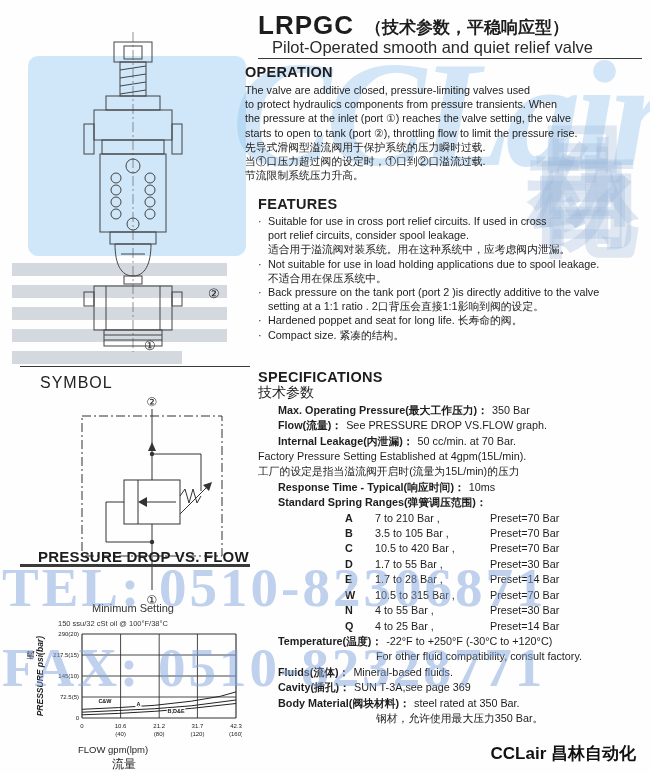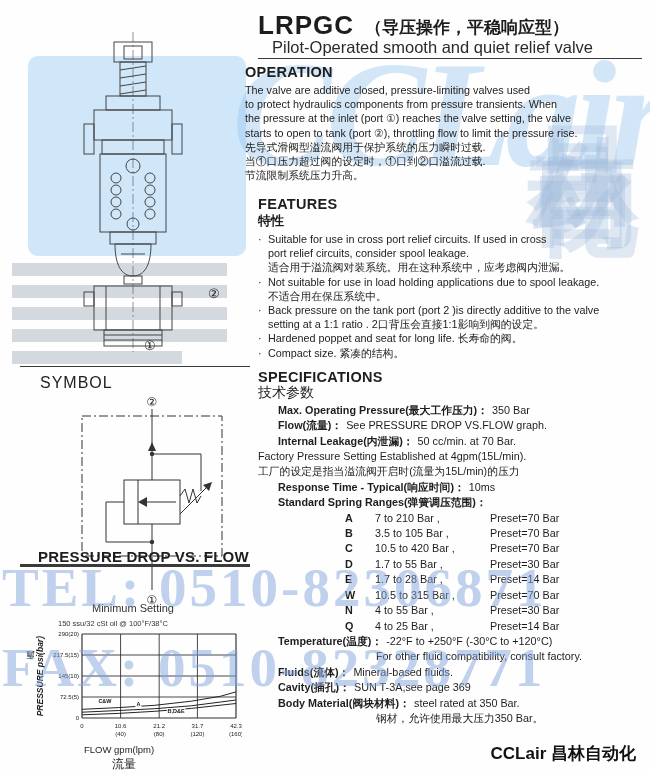--- a/index.html
+++ b/index.html
@@ -43,21 +43,21 @@
   .ind1{padding-left:118px;}
   
   #chart-title{left:38px;top:548px;font-size:15px;font-weight:bold;letter-spacing:.2px;z-index:1;}
   #chart-sub1{left:92px;top:602px;font-size:11px;color:#333;z-index:1;}
   #chart-sub2{left:58px;top:619px;font-size:7.5px;color:#333;z-index:1;}
   #chart-wrap{left:24px;top:630px;width:230px;height:140px;z-index:1;}
   .vtext{writing-mode:vertical-rl;transform:rotate(180deg);}
   #ylab-cn{position:absolute;left:0px;top:36px;font-size:8.5px;}
   #ylab{position:absolute;left:11px;top:6px;font-size:8.5px;font-weight:bold;font-style:italic;}
   #plot{position:absolute;left:26px;top:0;}
-  #xlab{position:absolute;left:60px;top:114px;font-size:9.5px;}
+  #xlab{position:absolute;left:54px;top:114px;font-size:9.5px;}
   #xlab-cn{position:absolute;left:88px;top:126px;font-size:12px;}
   #footer-brand{right:14px;top:742px;font-size:17px;font-weight:bold;color:#111;z-index:2;}
   svg text{font-family:"Liberation Sans",sans-serif;}
 </style>
 </head>
 <body>
 
 <div class="doc">
 
   <div class="abs wm" id="wm-square"></div>
@@ -65,21 +65,21 @@
   <div class="abs wm wm-stripe" style="top:285px"></div>
   <div class="abs wm wm-stripe" style="top:307px"></div>
   <div class="abs wm wm-stripe" style="top:329px"></div>
   <div class="abs wm wm-stripe" style="top:351px;width:170px"></div>
   <div class="abs wm" id="wm-logo">CCLair</div>
   <div class="abs wm" id="wm-cn">昌林自动化</div>
   <div class="abs wm wm-contact" id="wm-tel">TEL: 0510-82306871</div>
   <div class="abs wm wm-contact" id="wm-fax">FAX: 0510-82328771</div>
 
   <div class="abs z1" id="hdr-model">LRPGC</div>
-  <div class="abs z1" id="hdr-model-cn">（导压操作，平稳响应型）</div>
+  <div class="abs z1" id="hdr-model-cn">（技术参数，平稳响应型）</div>
   <div class="abs z1" id="hdr-sub">Pilot-Operated smooth and quiet relief valve</div>
   <div class="abs hr" style="left:258px;top:58px;width:384px;height:1px"></div>
 
   <svg class="abs z1" style="left:18px;top:32px" width="230" height="322" viewBox="0 0 230 322">
     <g stroke="#444" fill="none" stroke-width="1">
       <line x1="115" y1="0" x2="115" y2="320" stroke="#666" stroke-width="0.7" stroke-dasharray="10 3 2 3"></line>
       <rect x="96" y="10" width="38" height="20"></rect>
       <rect x="106" y="14" width="18" height="13"></rect>
       <rect x="102" y="30" width="26" height="34"></rect>
       <line x1="102" y1="38" x2="128" y2="34"></line>
@@ -127,21 +127,20 @@
       <div>the pressure at the inlet (port ①) reaches the valve setting, the valve</div>
       <div>starts to open to tank (port ②), throttling flow to limit the pressure rise.</div>
       <div>先导式滑阀型溢流阀用于保护系统的压力瞬时过载.</div>
       <div>当①口压力超过阀的设定时，①口到②口溢流过载.</div>
       <div>节流限制系统压力升高。</div>
     </div>
   </div>
 
   <div class="abs z1" id="features">
     <div class="sec-h">FEATURES</div>
-    <div class="sec-h-cn">特性</div>
     <div class="bodytxt" style="margin-top:2px">
       <div class="feat-item">
         <span class="bullet">·</span>
         <div>Suitable for use in cross port relief circuits. If used in cross</div>
         <div>port relief circuits, consider spool leakage.</div>
         <div>适合用于溢流阀对装系统。用在这种系统中，应考虑阀内泄漏。</div>
       </div>
       <div class="feat-item">
         <span class="bullet">·</span>
         <div>Not suitable for use in load holding applications due to spool leakage.</div>

